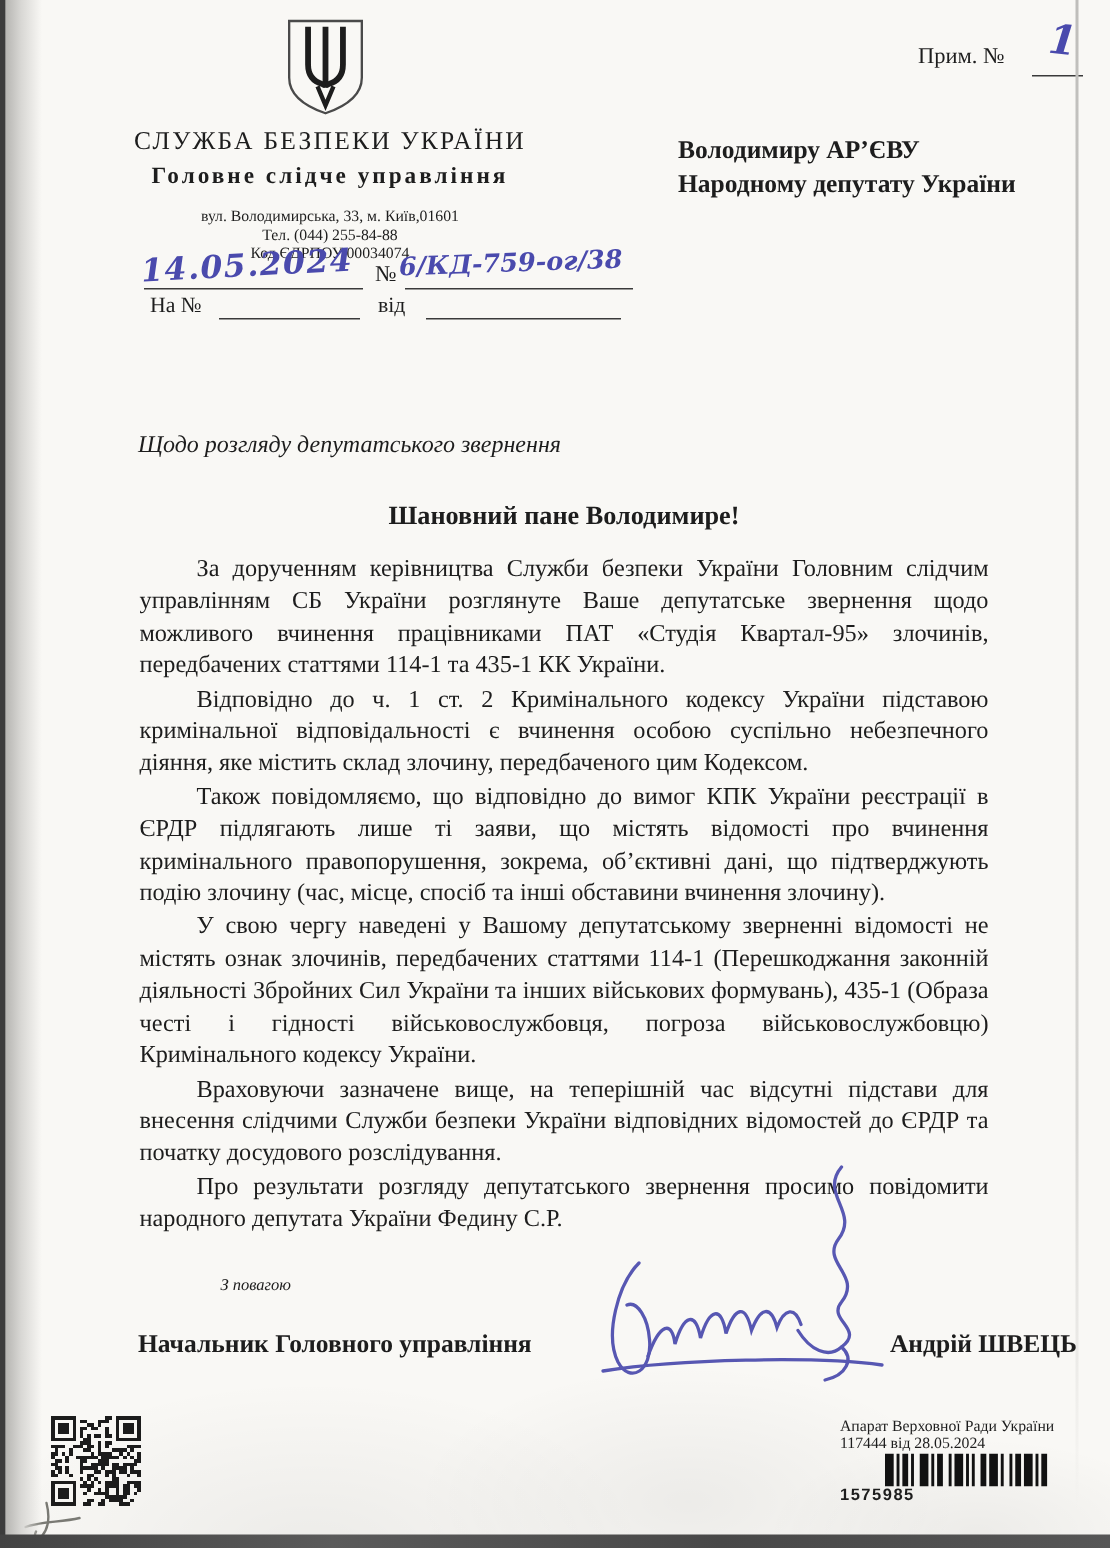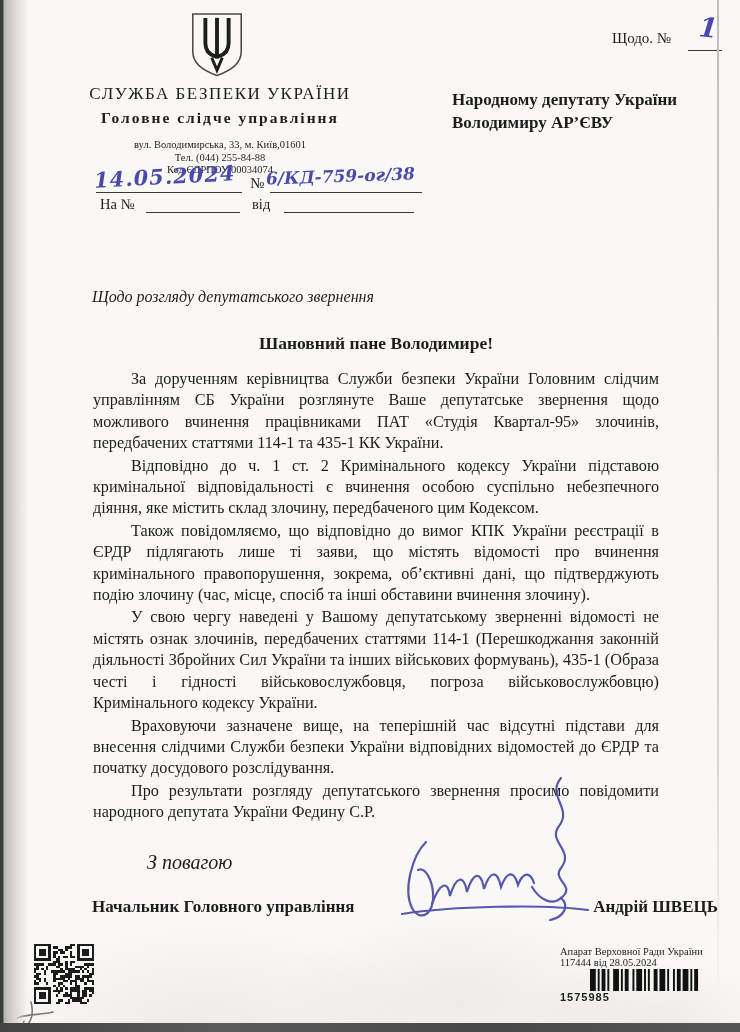--- a/index.html
+++ b/index.html
@@ -42,21 +42,21 @@
   .exhibit-line{left:688px;top:30px;width:34px;height:20px;}
   .exhibit-hw{left:699px;top:12px;font-size:27px;transform:rotate(6deg);}
 
   .recipient{left:452px;top:88px;font-size:17px;line-height:23px;font-weight:bold;}
 
   .main{left:92px;top:288px;width:568px;}
   .subject{font-size:16px;font-style:italic;margin:0;}
   .salutation{margin:27px 0 0 0;font-size:17.5px;font-weight:bold;text-align:center;}
   .main p.body-p{margin:1px;text-indent:38px;font-size:16.2px;line-height:21.4px;text-align:justify;}
   .main p.first{margin-top:15px;}
-  .valediction{margin:27px 0 0 55px;font-size:20px;font-style:italic;}
+  .valediction{margin:27px 0 0 55px;font-size:11px;font-style:italic;}
   .sign-row{display:flex;justify-content:space-between;align-items:center;
             margin-top:23px;margin-right:-58px;font-size:17px;font-weight:bold;}
   .signature-svg{left:382px;top:776px;z-index:3;}
 
   .qr{left:34px;top:944px;}
   .pen-mark{left:13px;top:998px;}
   .stamp{left:560px;top:946px;width:170px;font-family:"Liberation Serif",serif;}
   .stamp .l1{font-size:10.5px;}
   .stamp .l2{font-size:10.5px;}
   .stamp .bc{margin:1px auto 0 auto;display:block;}
@@ -89,27 +89,27 @@
   <span class="abs hw date-hw">14.05.2024</span>
   <span class="abs no-sign">№</span>
   <span class="abs blank num-line"></span>
   <span class="abs hw num-hw">6/КД-759-ог/38</span>
 
   <span class="abs ref-na">На №</span>
   <span class="abs blank ref-blank1"></span>
   <span class="abs ref-vid">від</span>
   <span class="abs blank ref-blank2"></span>
 
-  <span class="abs exhibit-label">Щодо. №</span>
+  <span class="abs exhibit-label">Прим. №</span>
   <span class="abs blank exhibit-line"></span>
   <span class="abs hw exhibit-hw">1</span>
 
   <div class="abs recipient">
+    <div>Володимиру АР’ЄВУ</div>
     <div>Народному депутату України</div>
-    <div>Володимиру АР’ЄВУ</div>
   </div>
 
   <div class="abs main">
     <p class="subject">Щодо розгляду депутатського звернення</p>
     <p class="salutation">Шановний пане Володимире!</p>
     <p class="body-p first">За дорученням керівництва Служби безпеки України Головним слідчим управлінням СБ України розглянуте Ваше депутатське звернення щодо можливого вчинення працівниками ПАТ «Студія Квартал-95» злочинів, передбачених статтями 114-1 та 435-1 КК України.</p>
     <p class="body-p">Відповідно до ч. 1 ст. 2 Кримінального кодексу України підставою кримінальної відповідальності є вчинення особою суспільно небезпечного діяння, яке містить склад злочину, передбаченого цим Кодексом.</p>
     <p class="body-p">Також повідомляємо, що відповідно до вимог КПК України реєстрації в ЄРДР підлягають лише ті заяви, що містять відомості про вчинення кримінального правопорушення, зокрема, об’єктивні дані, що підтверджують подію злочину (час, місце, спосіб та інші обставини вчинення злочину).</p>
     <p class="body-p">У свою чергу наведені у Вашому депутатському зверненні відомості не містять ознак злочинів, передбачених статтями 114-1 (Перешкоджання законній діяльності Збройних Сил України та інших військових формувань), 435-1 (Образа честі і гідності військовослужбовця, погроза військовослужбовцю) Кримінального кодексу України.</p>
     <p class="body-p">Враховуючи зазначене вище, на теперішній час відсутні підстави для внесення слідчими Служби безпеки України відповідних відомостей до ЄРДР та початку досудового розслідування.</p>

